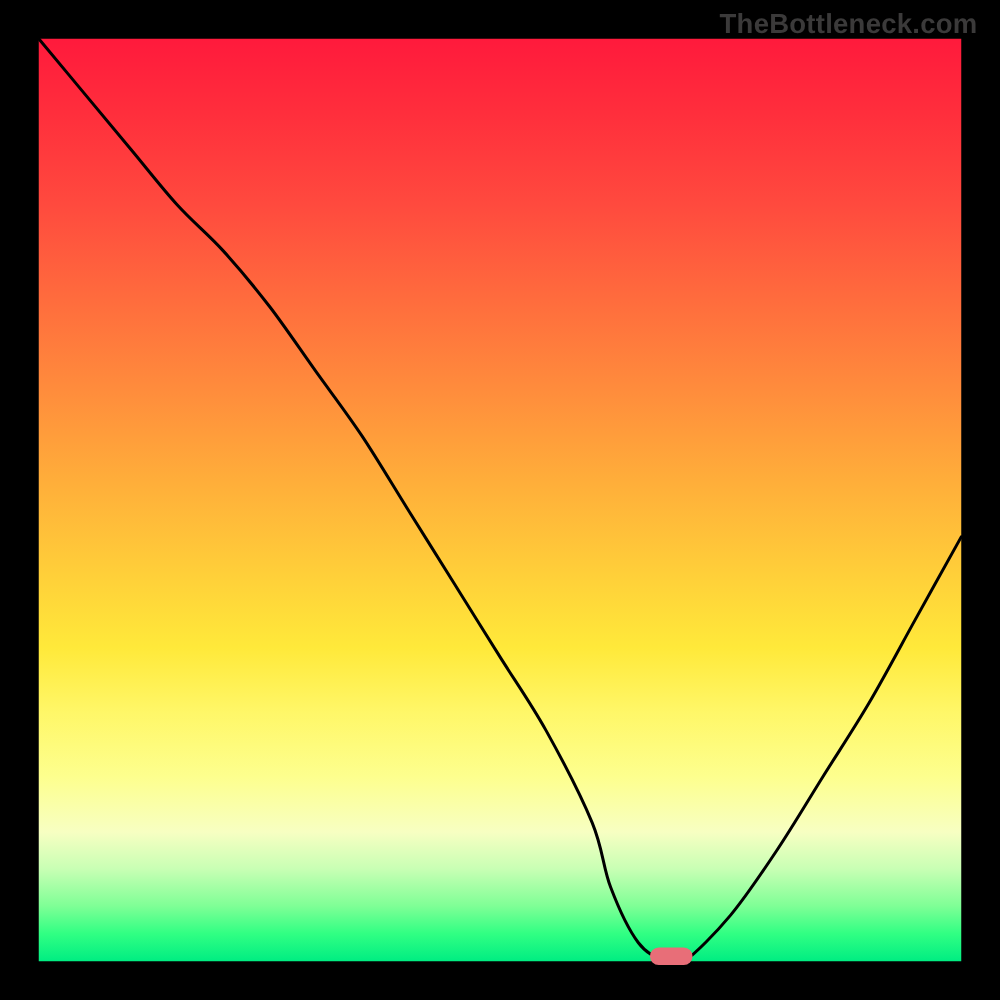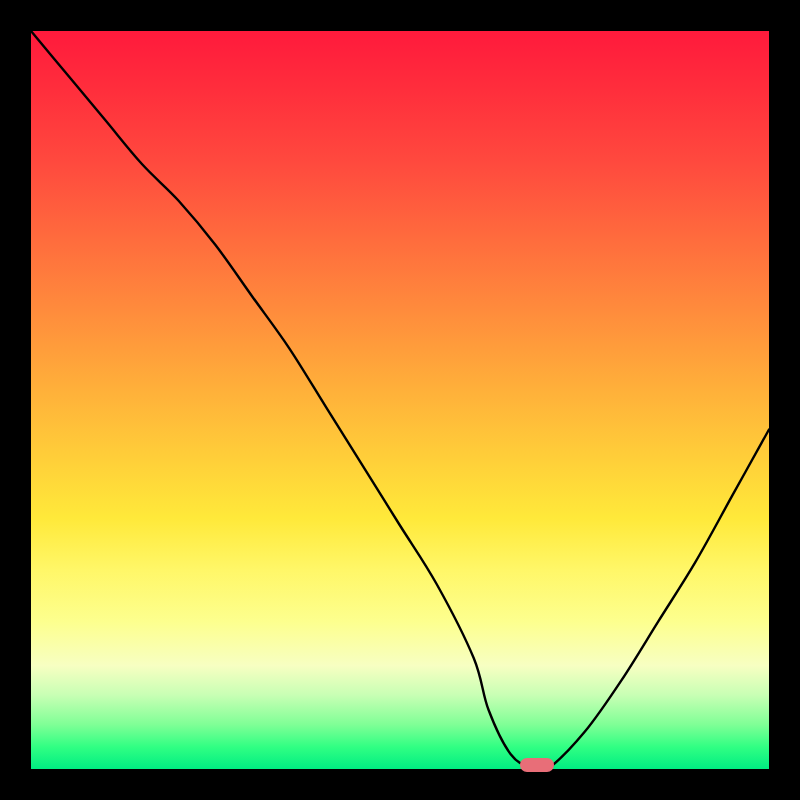--- a/index.html
+++ b/index.html
@@ -65,20 +65,21 @@
     width: 34px;
     height: 14px;
     background: #e86e78;
     border-radius: 7px;
   }
 </style>
 </head>
 <body>
 
 <div class="frame">
+  <div class="watermark">TheBottleneck.com</div>
 
   <div class="plot-area">
     <svg class="curve" viewBox="0 0 738 738" preserveAspectRatio="none">
       <path id="curve-path" fill="none" stroke="#000" stroke-width="2.4" stroke-linejoin="round" stroke-linecap="round" d="M 0.0 0.0 C 6.1 7.4, 24.6 29.5, 36.9 44.3 C 49.2 59.0, 61.5 73.8, 73.8 88.6 C 86.1 103.3, 98.4 119.3, 110.7 132.8 C 123.0 146.4, 135.3 156.2, 147.6 169.7 C 159.9 183.3, 172.2 198.0, 184.5 214.0 C 196.8 230.0, 209.1 248.5, 221.4 265.7 C 233.7 282.9, 246.0 298.9, 258.3 317.3 C 270.6 335.8, 282.9 356.7, 295.2 376.4 C 307.5 396.1, 319.8 415.7, 332.1 435.4 C 344.4 455.1, 356.7 474.8, 369.0 494.5 C 381.3 514.1, 393.6 531.4, 405.9 553.5 C 418.2 575.6, 434.2 606.4, 442.8 627.3 C 451.4 648.2, 451.4 663.0, 457.6 679.0 C 463.7 695.0, 472.3 713.4, 479.7 723.2 C 487.1 733.1, 495.7 735.5, 501.8 738.0 C 508.0 740.5, 508.0 744.1, 516.6 738.0 C 525.2 731.9, 541.2 715.9, 553.5 701.1 C 565.8 686.3, 578.1 667.9, 590.4 649.4 C 602.7 631.0, 615.0 610.1, 627.3 590.4 C 639.6 570.7, 651.9 552.3, 664.2 531.4 C 676.5 510.5, 688.8 487.1, 701.1 464.9 C 713.4 442.8, 731.9 409.6, 738.0 398.5"></path>
     </svg>
     <div id="marker" class="marker" style="left: 488.53px; top: 727.31px;"></div>
   </div>
 </div>
 
 </body></html>

